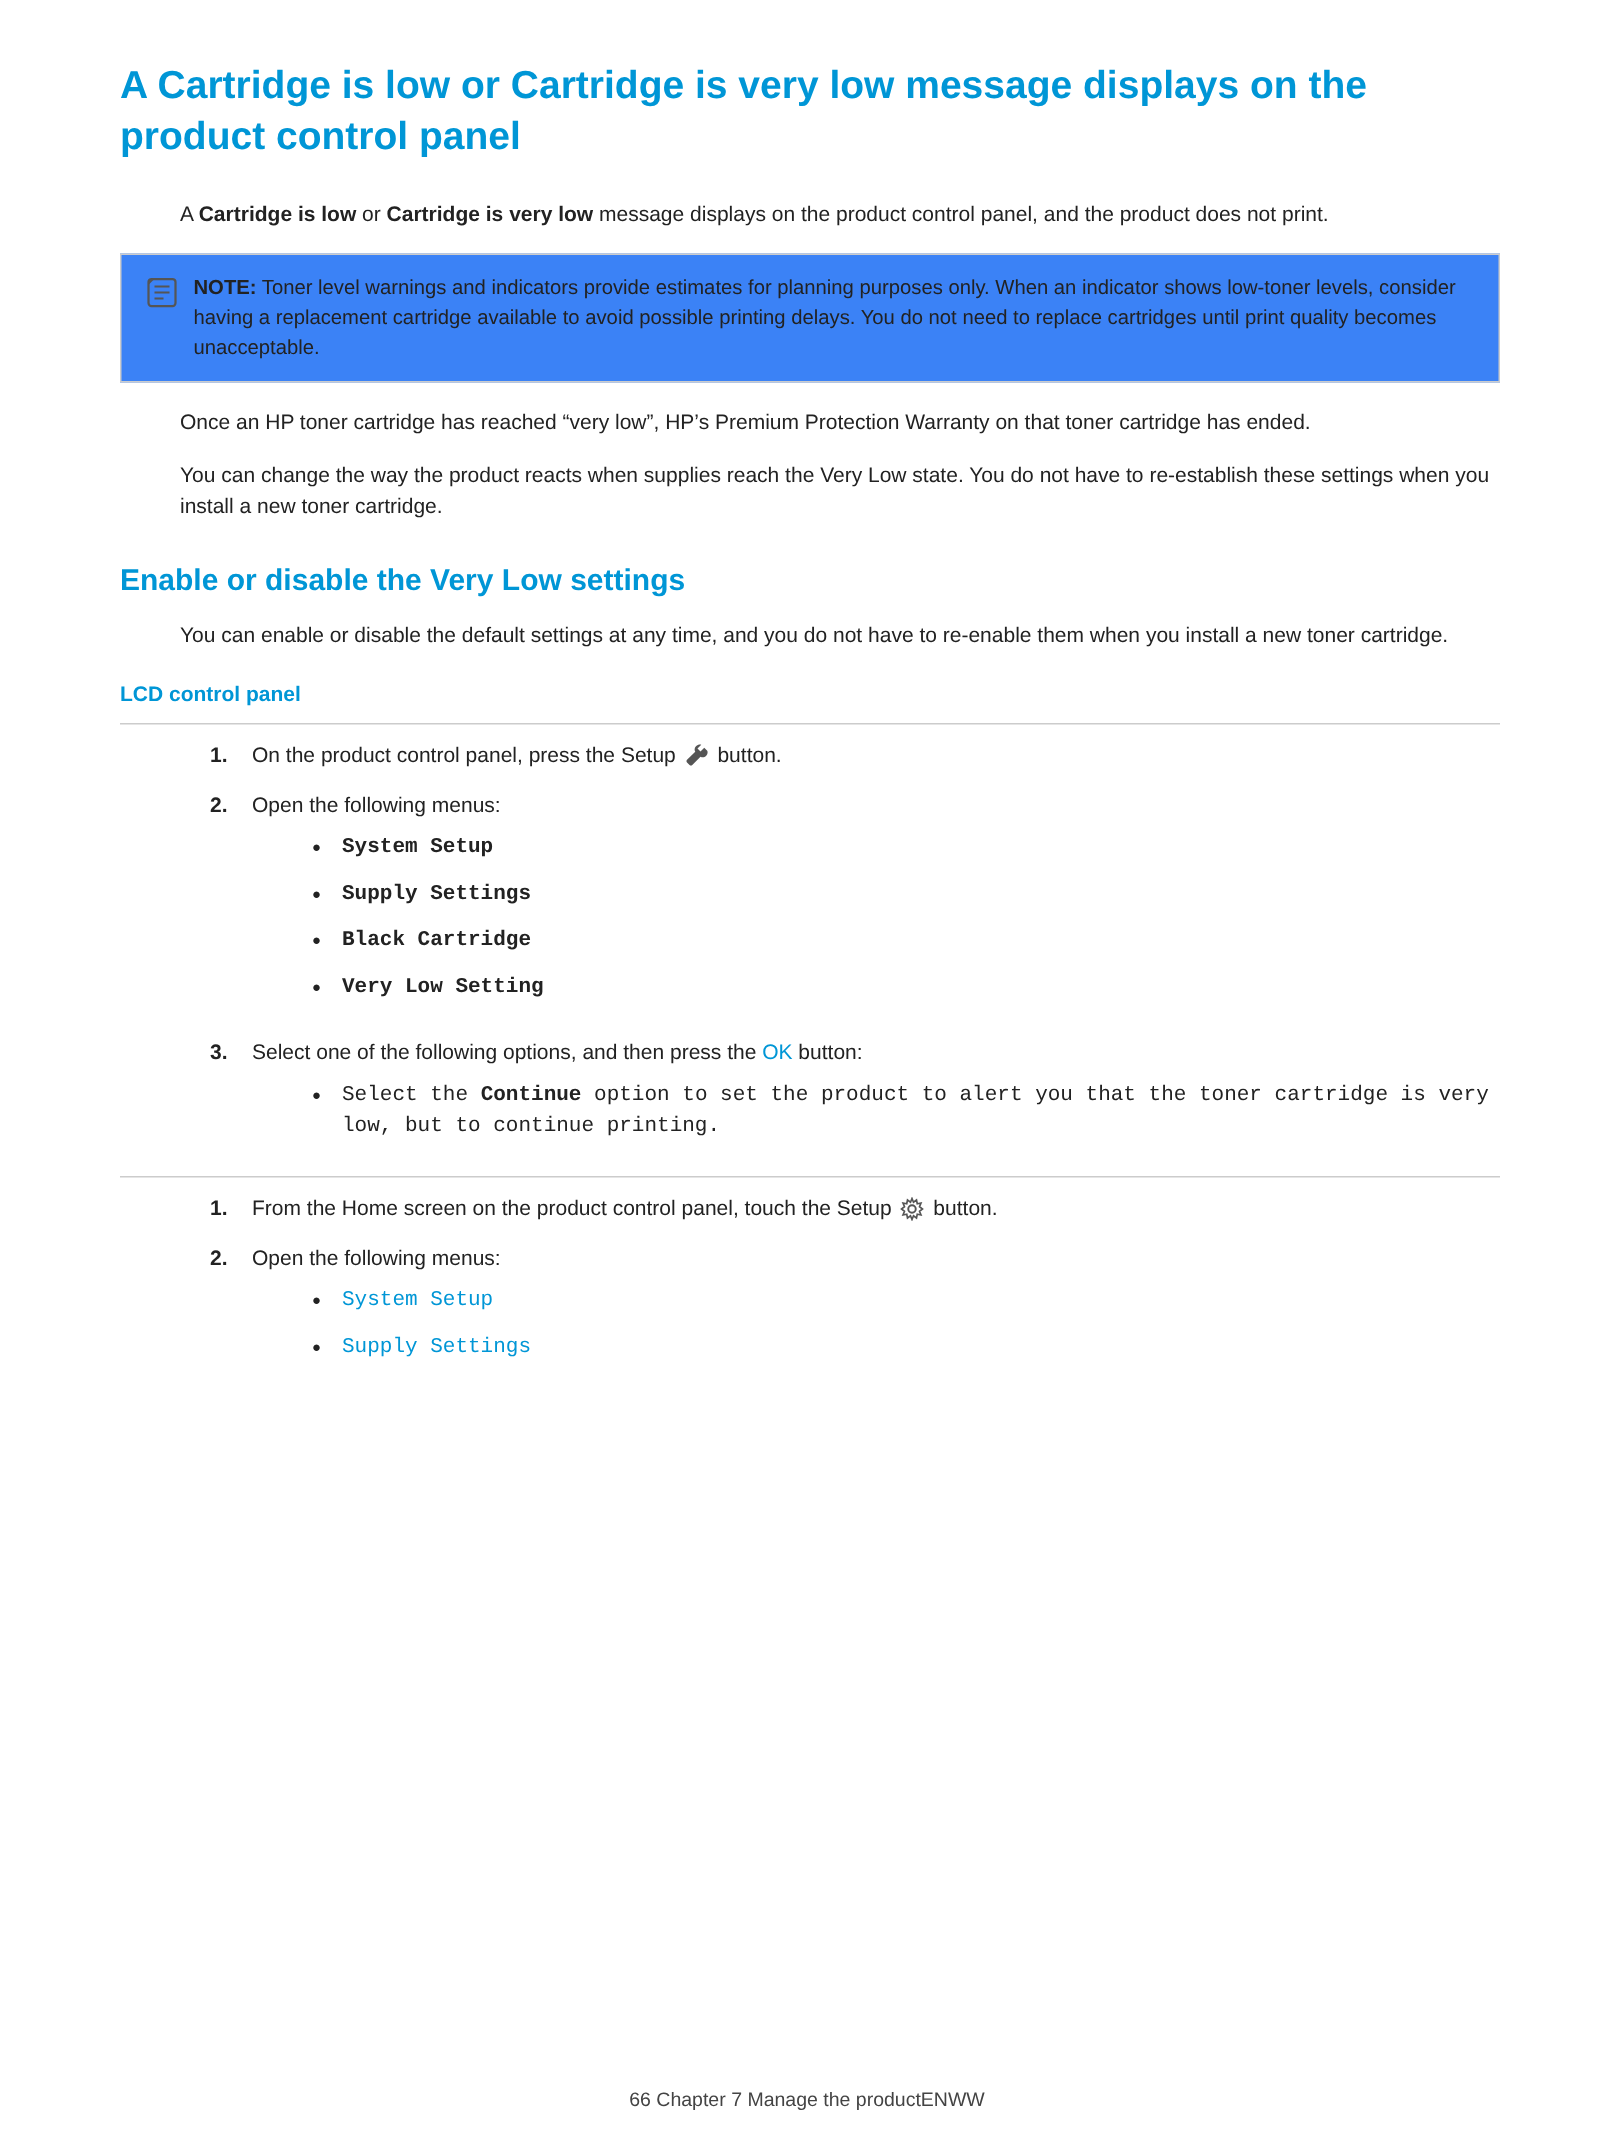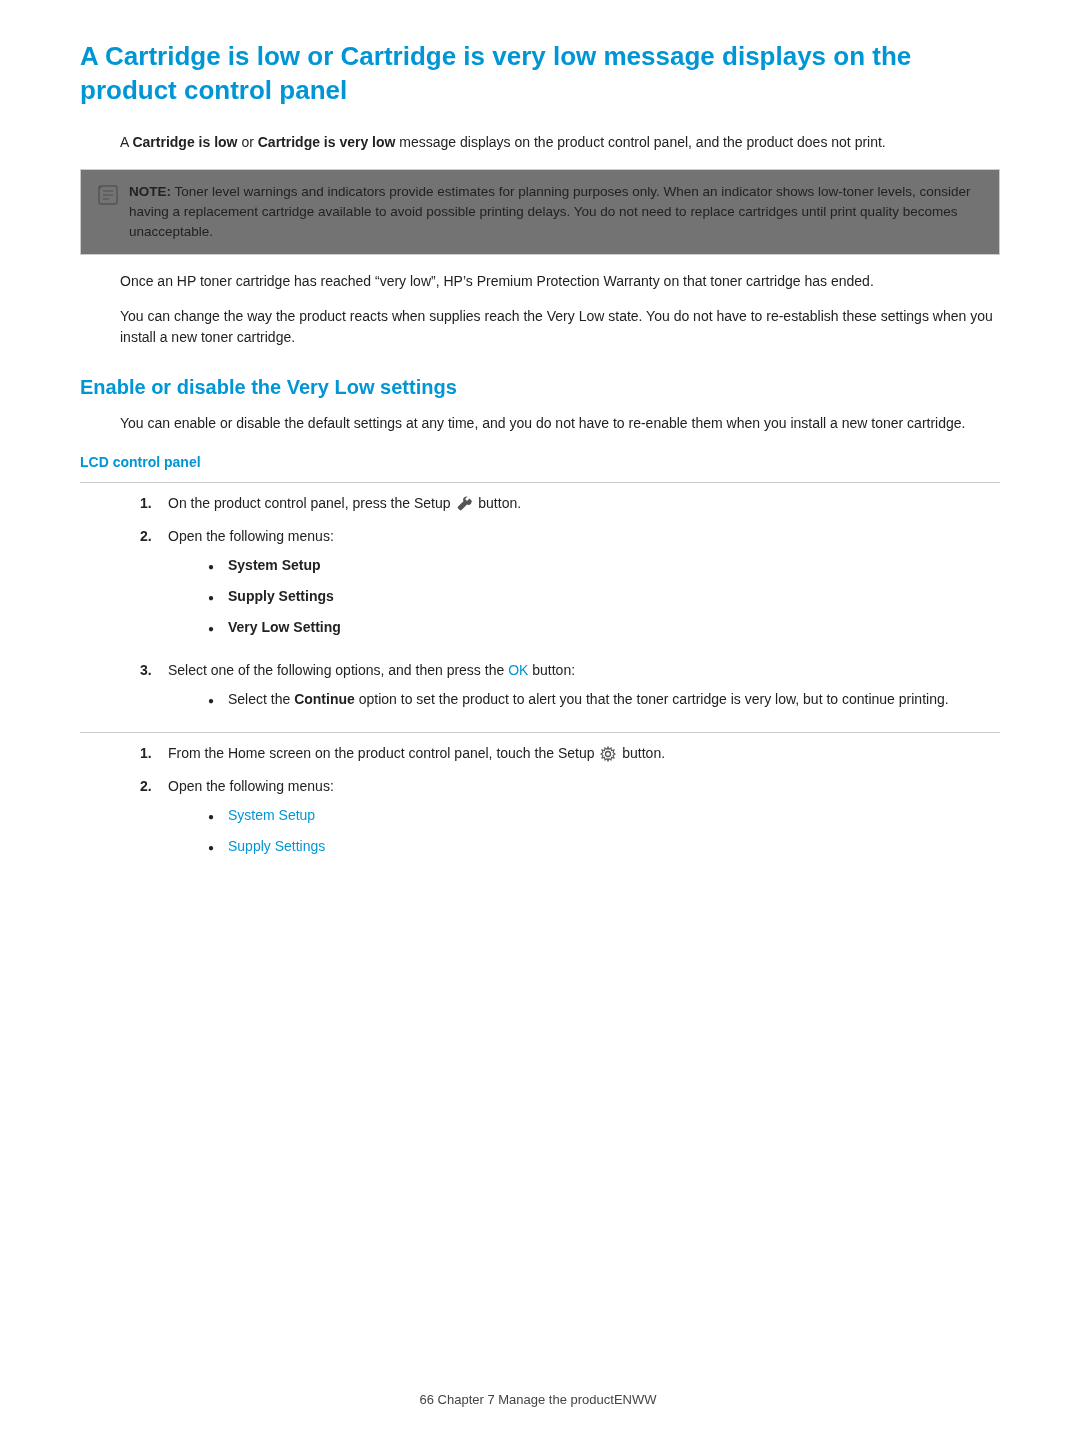--- a/index.html
+++ b/index.html
@@ -36,21 +36,21 @@
       margin-bottom: 16px;
       line-height: 1.5;
     }
 
     .note-box {
       display: flex;
       align-items: flex-start;
       border: 1px solid #cccccc;
       padding: 12px 16px;
       margin-bottom: 16px;
-      background: #737373;
+      background: #3b82f6;
     }
 
     .note-icon {
       margin-right: 10px;
       flex-shrink: 0;
       margin-top: 2px;
     }
 
     .note-icon svg {
       width: 22px;
@@ -107,20 +107,21 @@
     }
 
     .num-content {
       flex: 1;
     }
 
     .bullet-list {
       margin-left: 40px;
       margin-top: 8px;
       margin-bottom: 8px;
+      font-family: Liberation Mono, monospace;
     }
 
     .bullet-item {
       display: flex;
       margin-bottom: 10px;
       line-height: 1.5;
     }
 
     .bullet-dot {
       min-width: 20px;
@@ -237,20 +238,24 @@
           <div class="bullet-item">
             <span class="bullet-dot"></span>
             <span class="bullet-content"><strong>System Setup</strong></span>
           </div>
           <div class="bullet-item">
             <span class="bullet-dot"></span>
             <span class="bullet-content"><strong>Supply Settings</strong></span>
           </div>
           <div class="bullet-item">
             <span class="bullet-dot"></span>
+            <span class="bullet-content"><strong>Black Cartridge</strong></span>
+          </div>
+          <div class="bullet-item">
+            <span class="bullet-dot"></span>
             <span class="bullet-content"><strong>Very Low Setting</strong></span>
           </div>
         </div>
       </span>
     </div>
 
     <div class="numbered-item">
       <span class="num">3.</span>
       <span class="num-content">
         Select one of the following options, and then press the <span class="ok-text">OK</span> button:

